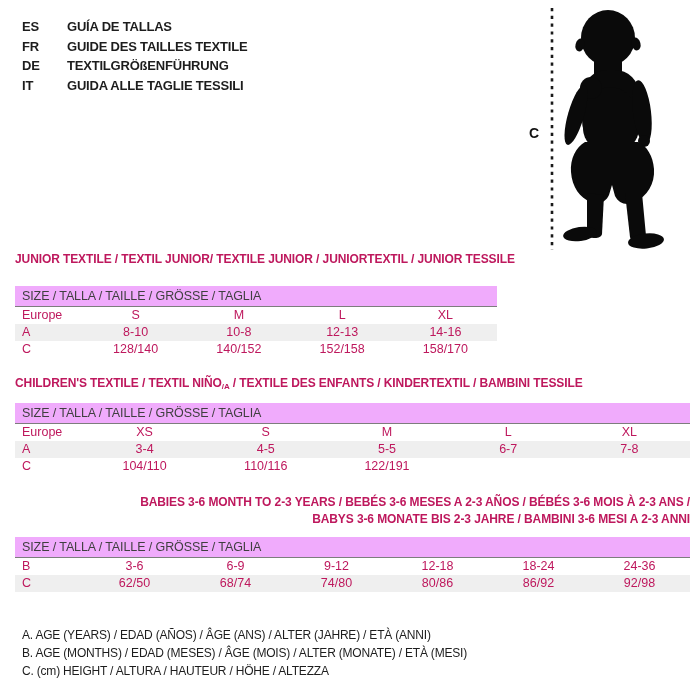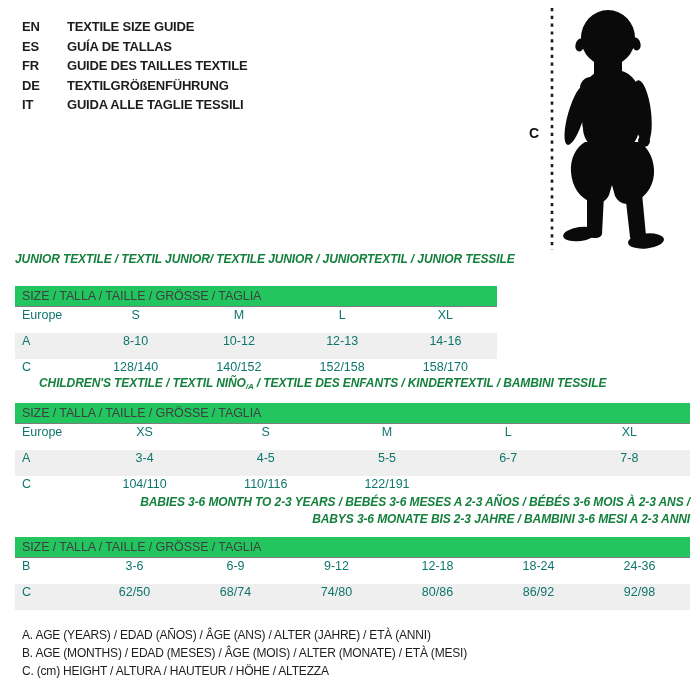--- a/index.html
+++ b/index.html
@@ -21,58 +21,54 @@
   .measure-line { position:absolute; left:549px; top:8px; }
   .measure-label {
     position:absolute; left:529px; top:125px; font-size:14px; font-weight:bold;
     color:#111;
   }
   .silhouette { position:absolute; left:561px; top:8px; }
 
   
   .size-table { position:absolute; }
   .tbl-title {
-    font-size:12px; font-weight:bold; letter-spacing:-0.1px; color:#15803d;
-    height:14px; line-height:14px; white-space:nowrap;font-style:italic;
+    font-size:12px; font-weight:bold; letter-spacing:-0.1px; color:#be185d;
+    height:14px; line-height:14px; white-space:nowrap;
   }
   .tbl-title .subscript { font-size:8px; vertical-align:-2px; }
   .tbl-title-multi { line-height:17px; height:auto; }
   .band {
-    background:#22c55e; border-bottom:1px solid #7d7d7d;
+    background:#f0abfc; border-bottom:1px solid #7d7d7d;
     height:20px; line-height:20px; padding-left:7px;
     font-size:12.5px; color:#3f3f3f; letter-spacing:-0.1px; white-space:nowrap;
   }
-  .trow { display:grid; height:26px; line-height:17px; font-size:12.5px; color:#0f766e; }
+  .trow { display:grid; height:17px; line-height:17px; font-size:12.5px; color:#be185d; }
   .cols4 { grid-template-columns:69px repeat(4,1fr); }
   .cols5 { grid-template-columns:69px repeat(5,1fr); }
   .cols6 { grid-template-columns:69px repeat(6,1fr); }
   .trow .lbl { padding-left:7px; text-align:left; }
   .trow .val { text-align:center; }
   .shaded { background:#efefef; }
   .mb20 { margin-bottom:20px; }
-  .mb13 { margin-bottom:13px;margin-left:24px; }
+  .mb13 { margin-bottom:13px; }
   .mb9  { margin-bottom:9px;text-align:right; }
 
   
   .footnotes { position:absolute; left:22px; top:626px; }
   .footnote {
     font-size:12px; font-weight:normal; letter-spacing:-0.2px; color:#1d1d1d;
     line-height:18px; white-space:nowrap;
   }
 </style>
 </head>
 <body>
 
 <div class="page">
 
   <div class="langs">
-    <div class="lang-row">
-      <span class="lang-code">EN</span>
-      <span class="lang-label">TEXTILE SIZE GUIDE</span>
-    </div>
     <div class="lang-row">
       <span class="lang-code">ES</span>
       <span class="lang-label">GUÍA DE TALLAS</span>
     </div>
     <div class="lang-row">
       <span class="lang-code">FR</span>
       <span class="lang-label">GUIDE DES TAILLES TEXTILE</span>
     </div>
     <div class="lang-row">
       <span class="lang-code">DE</span>
@@ -115,21 +111,21 @@
     <div class="trow cols4">
       <span class="lbl">Europe</span>
       <span class="val">S</span>
       <span class="val">M</span>
       <span class="val">L</span>
       <span class="val">XL</span>
     </div>
     <div class="trow cols4 shaded">
       <span class="lbl">A</span>
       <span class="val">8-10</span>
-      <span class="val">10-12</span>
+      <span class="val">10-8</span>
       <span class="val">12-13</span>
       <span class="val">14-16</span>
     </div>
     <div class="trow cols4">
       <span class="lbl">C</span>
       <span class="val">128/140</span>
       <span class="val">140/152</span>
       <span class="val">152/158</span>
       <span class="val">158/170</span>
     </div>

